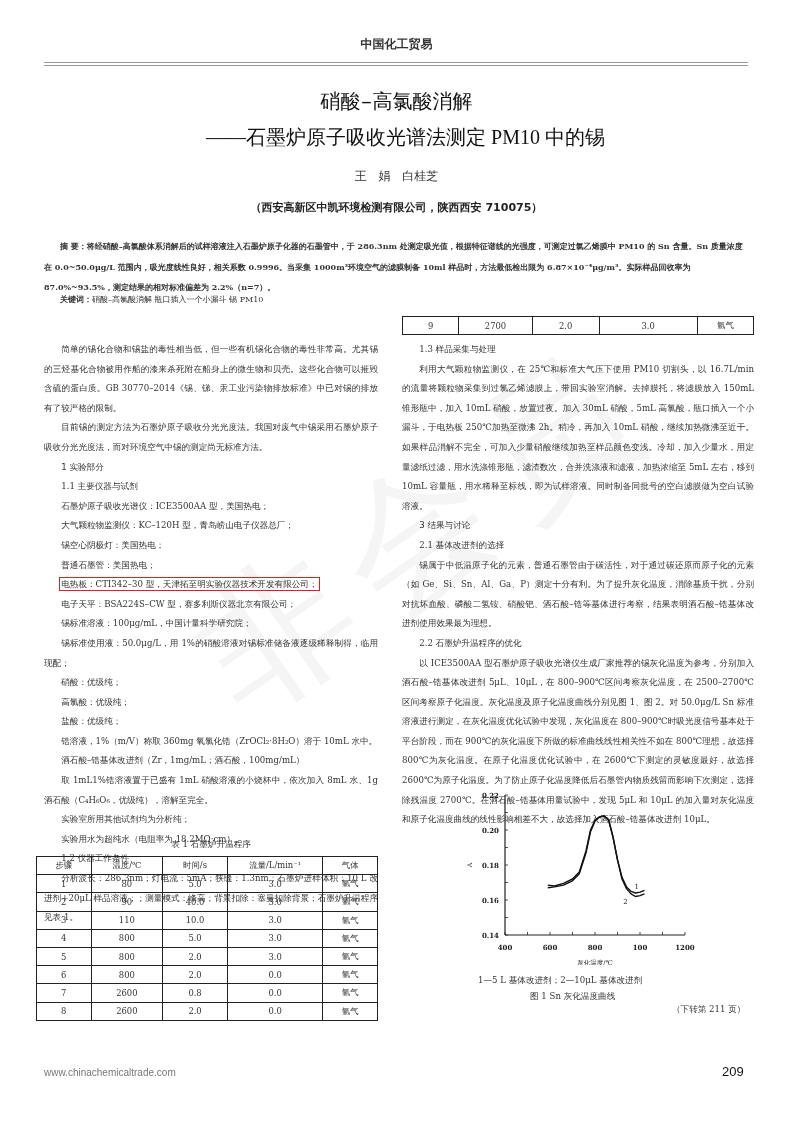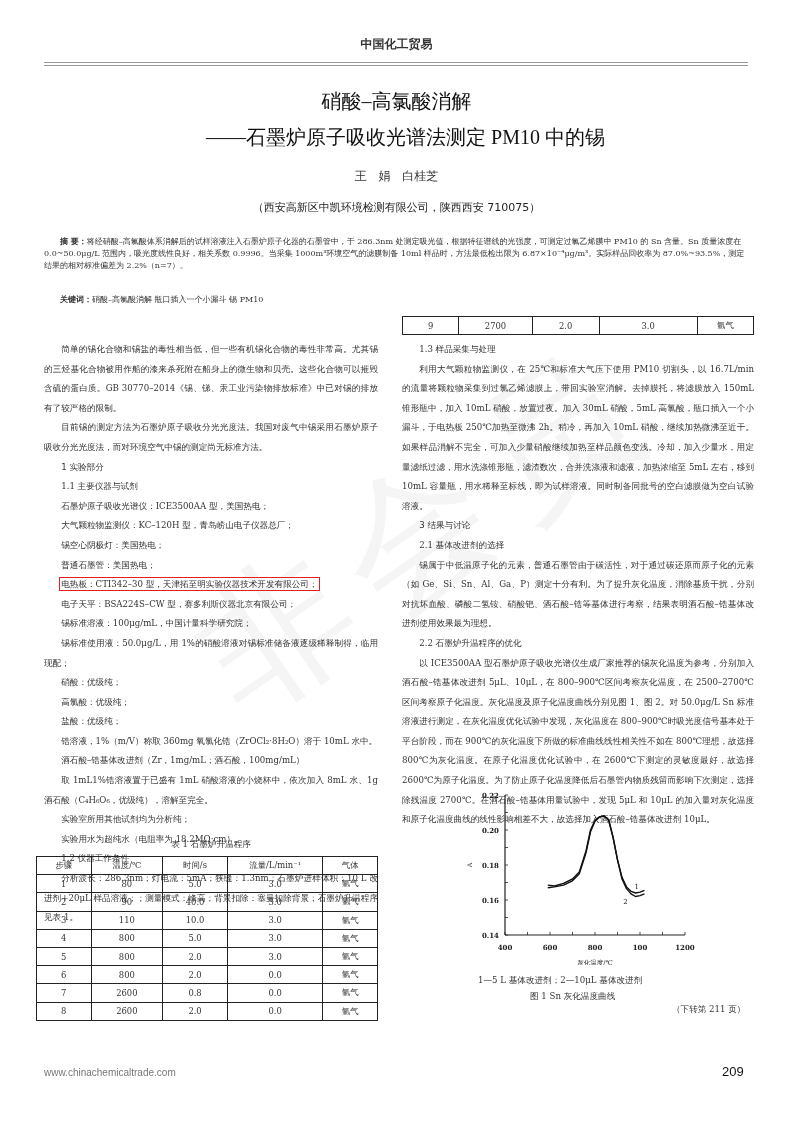--- a/index.html
+++ b/index.html
@@ -2,29 +2,29 @@
 <html><head>
 <meta charset="utf-8">
 <style>
   html, body { margin: 0; padding: 0; background: #fff; }
   body { width: 793px; height: 1122px; position: relative; overflow: hidden;
          font-family: "DejaVu Serif", "Liberation Serif", serif; color: #222; }
   .journal { position: absolute; top: 36px; left: 0; width: 793px; text-align: center;
              font-family: "DejaVu Sans", sans-serif; font-size: 12px; font-weight: bold; color: #333; }
   .rule { position: absolute; left: 44px; width: 704px; border-top: 1px solid #999; }
   .title1 { position: absolute; top: 88px; left: 0; width: 793px; text-align: center;
-            font-family: Liberation Serif, serif; font-size: 20px; color: #111; }
+            font-family: Liberation Mono, monospace; font-size: 20px; color: #111; }
   .title2 { position: absolute; top: 124px; left: 0; width: 793px; text-align: center;
             font-family: Liberation Serif, serif; font-size: 20px; color: #111; padding-left: 9px; }
   .authors { position: absolute; top: 168px; left: 0; width: 793px; text-align: center;
              font-size: 12px; color: #333; word-spacing: 8px; }
   .affil { position: absolute; top: 200px; left: 0; width: 793px; text-align: center;
-           font-family: "DejaVu Sans", sans-serif; font-size: 11px; font-weight: normal; color: #222; }
+           font-family: "DejaVu Sans", sans-serif; font-size: 11px; font-weight: bold; color: #222; }
   .abstract { position: absolute; top: 236px; left: 44px; width: 706px; font-size: 8px;
-              line-height: 12px; color: #333; text-indent: 2em; }
+              line-height: 20px; color: #333; text-indent: 2em; font-weight: bold; }
   .abstract b, .keywords b { font-family: "DejaVu Sans", sans-serif; }
   .keywords { position: absolute; top: 294px; left: 44px; width: 706px; font-size: 8px; color: #333; text-indent: 2em; }
   .col { position: absolute; font-size: 8.6px; line-height: 19.6px; color: #333; }
   .col p { margin: 0; text-indent: 2em; text-align: justify; }
   .col p.h { font-family: "DejaVu Sans", sans-serif; }
   .left { top: 340px; left: 44px; width: 334px; }
   .right { top: 340px; left: 402px; width: 352px; }
   .hl { outline: 1.5px solid #e02020; outline-offset: 1px; display: inline; }
   table { border-collapse: collapse; font-size: 8.4px; color: #333; }
   td, th { border: 1px solid #222; text-align: center; height: 17.2px; padding: 0; font-weight: normal; }

